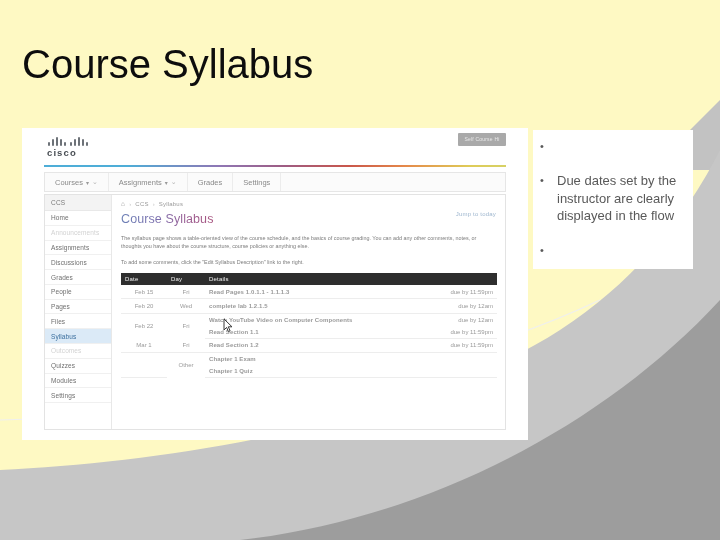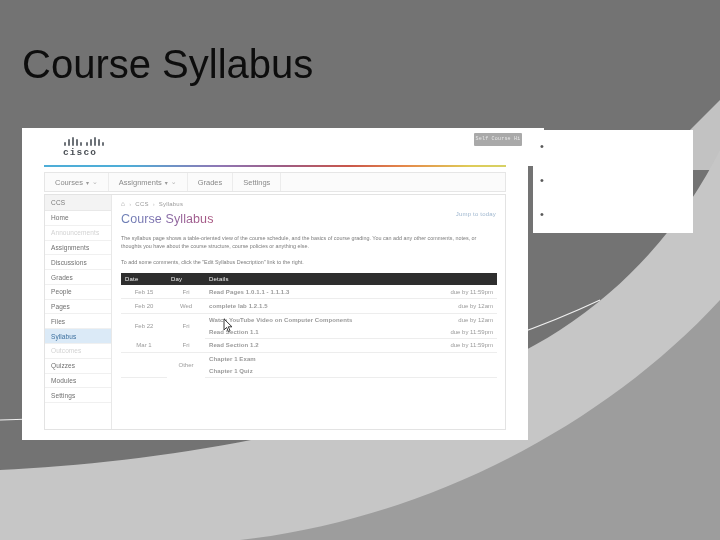--- a/index.html
+++ b/index.html
@@ -1,21 +1,21 @@
 <!DOCTYPE html>
 <html><head>
 <meta charset="utf-8">
 <style>
   html,body{margin:0;padding:0;}
   body{
     width:720px;height:540px;overflow:hidden;position:relative;
     background:#ffffff;
     font-family:"Liberation Sans","DejaVu Sans",sans-serif;
   }
-  .slide{position:absolute;inset:0;overflow:hidden;background:#737373;}
+  .slide{position:absolute;inset:0;overflow:hidden;background:#fef9c3;}
 
   
   .bg-curves{position:absolute;inset:0;pointer-events:none;}
 
   
   .slide-title{
     position:absolute;left:22px;top:42px;
     font-size:40px;line-height:1.1;color:#0d0d0d;
     font-weight:400;letter-spacing:0px;white-space:nowrap;
   }
@@ -37,21 +37,21 @@
   }
 
   
   .shot{
     position:absolute;left:22px;top:128px;width:506px;height:312px;
     background:#ffffff;z-index:3;
     box-shadow:0 0 0 0 rgba(0,0,0,0);
   }
 
   
-  .cisco-bar{position:absolute;left:16px;top:0;width:100%;height:38px;background:#fff;font-family:Liberation Mono, monospace;}
+  .cisco-bar{position:absolute;left:0;top:0;width:100%;height:38px;background:#fff;}
   .cisco-logo{position:absolute;left:22px;top:9px;width:62px;height:22px;}
   .cisco-bars{position:relative;height:9px;width:48px;margin-left:4px;}
   .cisco-bars i{
     position:absolute;bottom:0;width:2px;background:#6d7278;display:block;border-radius:1px;
   }
   .cisco-word{
     font-size:9.5px;font-weight:bold;color:#4a4f55;letter-spacing:1.1px;
     margin-top:1px;margin-left:3px;
   }
   .cna-title{
@@ -298,19 +298,20 @@
   <svg class="cursor" width="11" height="15" viewBox="0 0 11 15">
     <path d="M1,1 L1,12 L3.6,9.4 L5.4,13.6 L7.1,12.9 L5.3,8.8 L9,8.8 Z" fill="#ffffff" stroke="#3a3a3a" stroke-width="1"></path>
   </svg>
 
   <div class="bullets">
     <div class="bullet">
       <div class="bullet-dot">•</div>
     </div>
     <div class="bullet">
       <div class="bullet-dot">•</div>
+      <div class="bullet-text">Due dates set by the instructor are clearly displayed in the flow</div>
     </div>
     <div class="bullet">
       <div class="bullet-dot">•</div>
     </div>
   </div>
 
 </div>
 
 </body></html>

